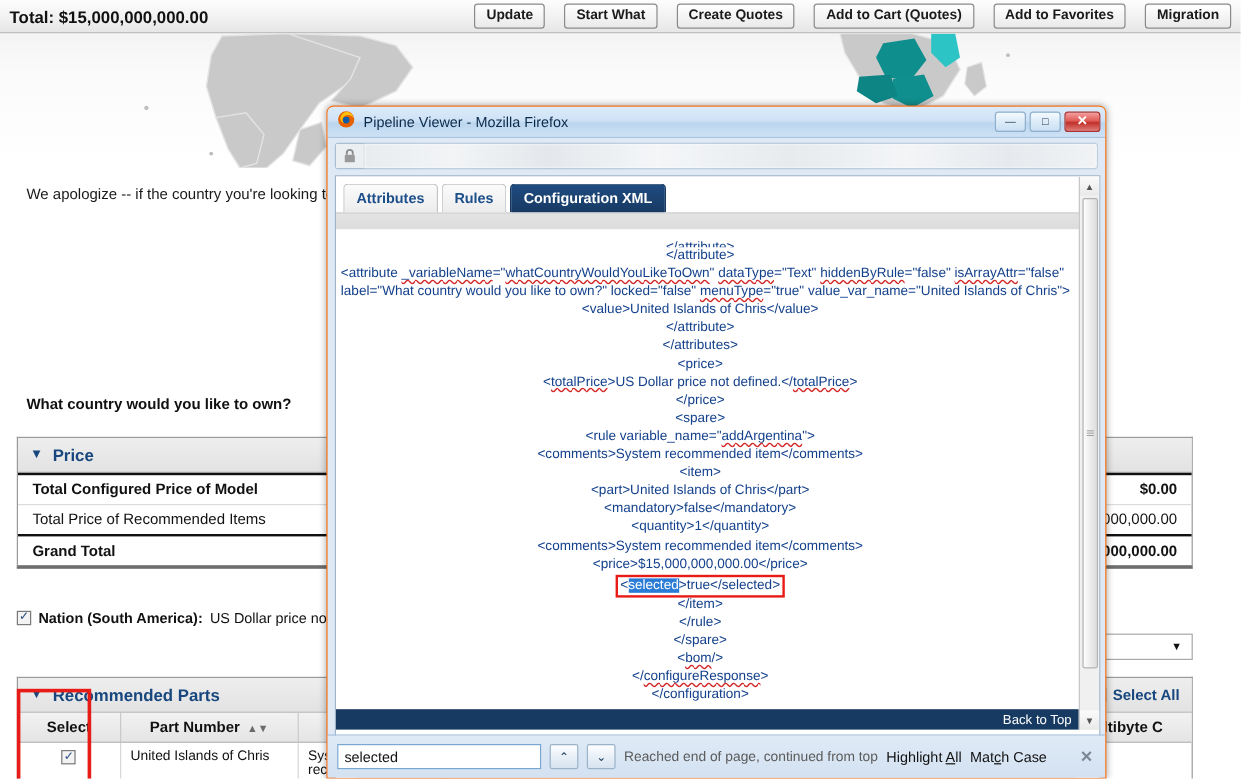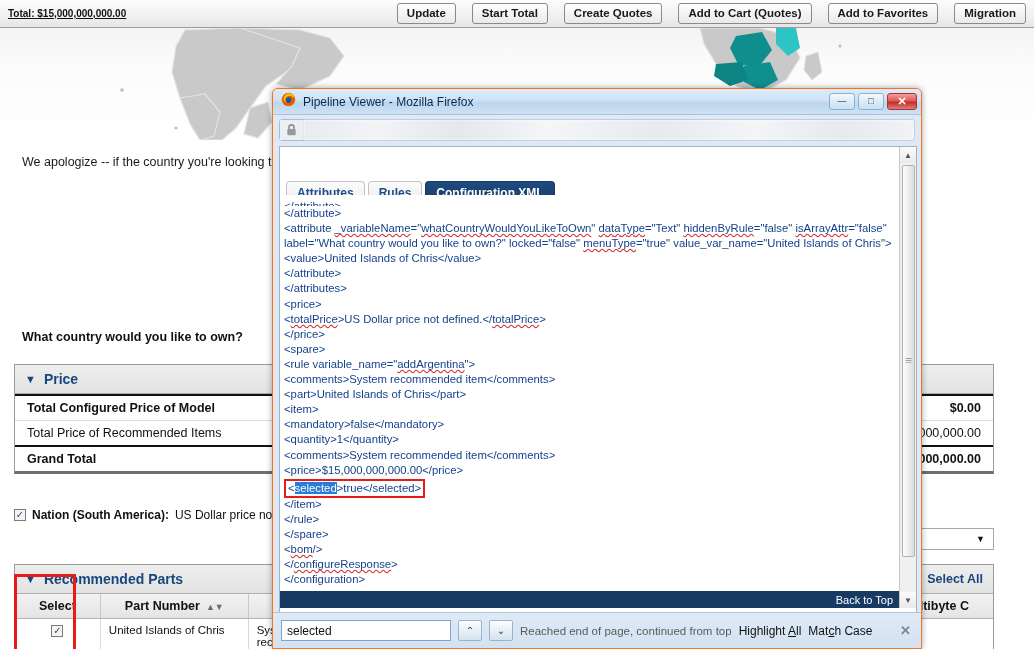--- a/index.html
+++ b/index.html
@@ -13,21 +13,21 @@
   #root { position: relative; width: 1034px; height: 649px; background:#fff; overflow:hidden; }
 
   
   .toolbar {
     position: absolute; left:0; top:0; width:1034px; height:28px;
     background: linear-gradient(to bottom,#fdfdfd 0%,#f1f1f1 55%,#e6e6e6 100%);
     border-bottom: 1px solid #9d9d9d;
     display:flex; align-items:center;
   }
   .toolbar .total {
-    font-size: 10px; font-weight: bold; color:#111; margin-left: 8px; white-space:nowrap;text-decoration:underline;
+    font-size: 14px; font-weight: bold; color:#111; margin-left: 8px; white-space:nowrap;
   }
   .toolbar .btns { margin-left:auto; display:flex; gap:16px; padding-right:8px; }
   .tbtn {
     font-family:"Liberation Sans", sans-serif;
     font-size: 11.5px; font-weight:bold; color:#1a1a1a;
     background: linear-gradient(to bottom,#ffffff 0%,#f4f4f4 50%,#e9e9e9 100%);
     border: 1px solid #8a8a8a; border-radius: 3px;
     padding: 3px 9px 4px 9px; white-space:nowrap; line-height:1.05;
   }
 
@@ -135,33 +135,33 @@
   }
   .lockcell { width:24px; display:flex; align-items:center; justify-content:center; background:#eceff2; height:100%; border-right:1px solid #dfe4e9; }
   .blurred {
     flex:1; height:100%;
     background: linear-gradient(to right,#e9ecef 0%,#f2f4f6 12%,#e4e8ec 25%,#f4f6f8 40%,#e7ebee 58%,#f3f5f7 74%,#e6eaee 88%,#f1f3f5 100%);
     filter: blur(1px);
   }
 
   .ff-content { position:absolute; left:6px; top:57px; width:638px; height:504px; background:#fff; border:1px solid #9fb4c8; overflow:hidden; }
 
-  .tabs { display:flex; align-items:flex-end; gap:3px; padding:6px 0 0 6px; height:30px; background:#fff;margin-top:28px; }
+  .tabs { display:flex; align-items:flex-end; gap:3px; padding:6px 0 0 6px; height:30px; background:#fff; }
   .tab {
     font-size:12px; font-weight:bold; color:#1c4e8a;
     background: linear-gradient(to bottom,#fbfbfb 0%,#ececec 100%);
     border:1px solid #c4c4c4; border-bottom:none; border-radius:4px 4px 0 0;
     padding:4px 10px 5px 10px; white-space:nowrap;
   }
   .tab.active { background: linear-gradient(to bottom,#1f4b80 0%,#173a63 100%); color:#fff; border-color:#173a63; }
   .tabstrip-fill { height:14px; background: linear-gradient(to bottom,#e3e3e3 0%,#dcdcdc 100%); border-top:1px solid #c4c4c4; }
 
   .xmlbox {
     position:absolute; left:0; top:48px; width:619px; height:396px;
-    overflow:hidden; background:#fff; padding:4px 16px 0 4px;
+    overflow:hidden; background:#fff; padding:4px 16px 0 4px;text-align:center;
   }
   .xline {
     font-family:"Liberation Sans", sans-serif;
     font-size:11.3px; color:#14418c; white-space:nowrap; line-height:15.1px;
   }
   .xline.clip { height:7px; overflow:hidden; }
   .sq { text-decoration: underline wavy #d42a2a; text-decoration-skip-ink:none; }
   .hl { background:#2a7bd6; color:#fff; }
 
   .backtop-bar {
@@ -221,21 +221,21 @@
 </style>
 </head>
 <body>
 
 <div id="root">
 
   <div class="toolbar">
     <div class="total">Total: $15,000,000,000.00</div>
     <div class="btns">
       <div class="tbtn">Update</div>
-      <div class="tbtn">Start Total</div>
+      <div class="tbtn">Start What</div>
       <div class="tbtn">Create Quotes</div>
       <div class="tbtn">Add to Cart (Quotes)</div>
       <div class="tbtn">Add to Favorites</div>
       <div class="tbtn">Migration</div>
     </div>
   </div>
 
   <div class="page">
 
     <div class="map">
@@ -377,22 +377,22 @@
           <div class="xline">label="What country would you like to own?" locked="false" <span class="sq">menuType</span>="true" value_var_name="United Islands of Chris"&gt;</div>
           <div class="xline">&lt;value&gt;United Islands of Chris&lt;/value&gt;</div>
           <div class="xline">&lt;/attribute&gt;</div>
           <div class="xline">&lt;/attributes&gt;</div>
           <div class="xline">&lt;price&gt;</div>
           <div class="xline">&lt;<span class="sq">totalPrice</span>&gt;US Dollar price not defined.&lt;/<span class="sq">totalPrice</span>&gt;</div>
           <div class="xline">&lt;/price&gt;</div>
           <div class="xline">&lt;spare&gt;</div>
           <div class="xline">&lt;rule variable_name="<span class="sq">addArgentina</span>"&gt;</div>
           <div class="xline">&lt;comments&gt;System recommended item&lt;/comments&gt;</div>
+          <div class="xline">&lt;item&gt;</div>
           <div class="xline">&lt;part&gt;United Islands of Chris&lt;/part&gt;</div>
-          <div class="xline">&lt;item&gt;</div>
           <div class="xline">&lt;mandatory&gt;false&lt;/mandatory&gt;</div>
           <div class="xline">&lt;quantity&gt;1&lt;/quantity&gt;</div>
           <div class="xline">&lt;comments&gt;System recommended item&lt;/comments&gt;</div>
           <div class="xline">&lt;price&gt;$15,000,000,000.00&lt;/price&gt;</div>
           <div><div class="xline" style="position: relative; display: inline-block; border: 2px solid rgb(232, 28, 23); padding: 0px 2px; margin: -1px 0px;">&lt;<span class="hl">selected</span>&gt;true&lt;/selected&gt;</div></div>
           <div class="xline">&lt;/item&gt;</div>
           <div class="xline">&lt;/rule&gt;</div>
           <div class="xline">&lt;/spare&gt;</div>
           <div class="xline">&lt;<span class="sq">bom</span>/&gt;</div>
           <div class="xline">&lt;/<span class="sq">configureResponse</span>&gt;</div>

